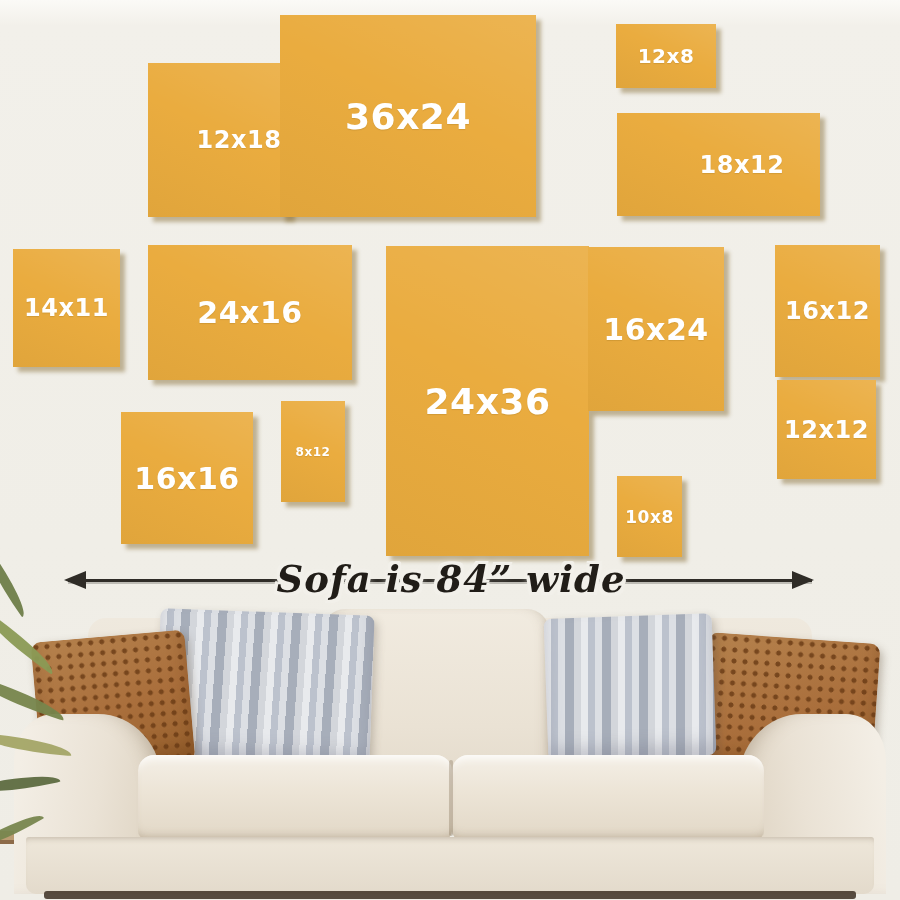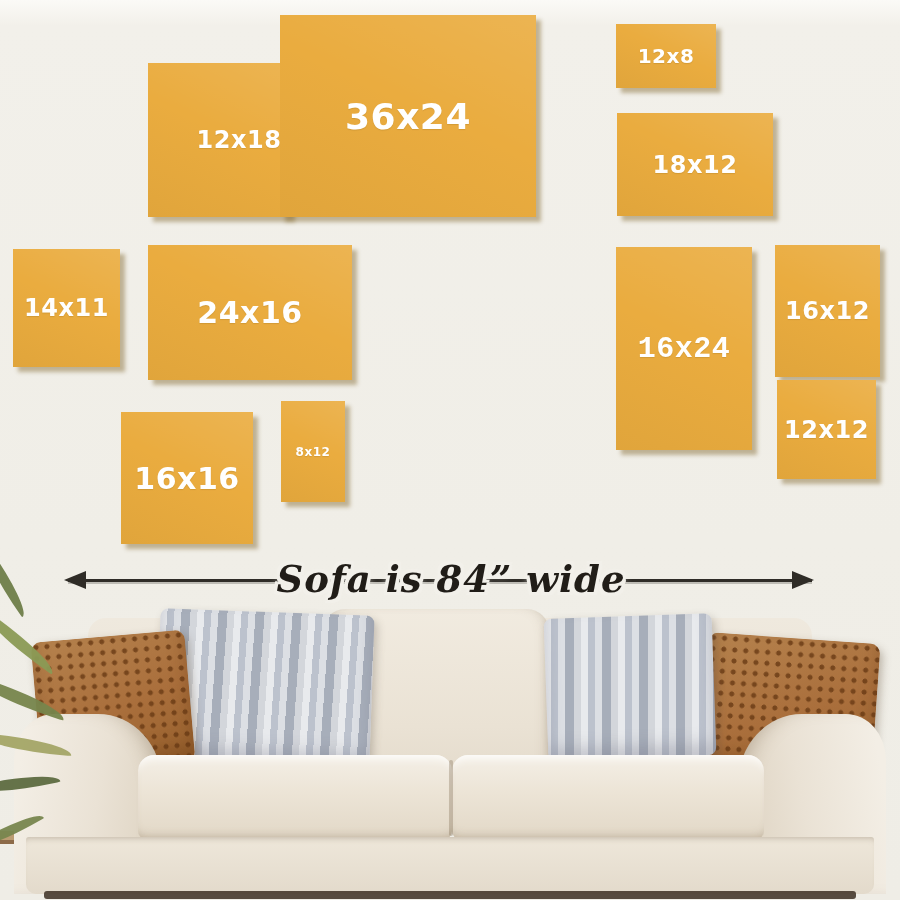--- a/index.html
+++ b/index.html
@@ -91,40 +91,46 @@
 
   <div class="frame" style="left:148px;top:63px;width:102px;height:154px;padding-left:40px;">
       <span style="font-size:24px;">12x18</span>
     </div>
   <div class="frame" style="left:280px;top:15px;width:256px;height:202px;">
       <span style="font-size:36px;">36x24</span>
     </div>
   <div class="frame" style="left:616px;top:24px;width:100px;height:64px;">
       <span style="font-size:20px;">12x8</span>
     </div>
-  <div class="frame" style="left:617px;top:113px;width:156px;height:103px;">
+  <div class="frame" style="left:617px;top:113px;width:156px;height:103px;padding-left:47px;">
       <span style="font-size:24px;">18x12</span>
     </div>
   <div class="frame" style="left:13px;top:249px;width:107px;height:118px;">
       <span style="font-size:24px;">14x11</span>
     </div>
   <div class="frame" style="left:148px;top:245px;width:204px;height:135px;">
       <span style="font-size:30px;">24x16</span>
     </div>
-  <div class="frame" style="left:616px;top:247px;width:136px;height:203px;font-family:Liberation Mono, monospace;">
+  <div class="frame" style="left:386px;top:246px;width:203px;height:310px;">
+      <span style="font-size:36px;">24x36</span>
+    </div>
+  <div class="frame" style="left:588px;top:247px;width:136px;height:164px;">
       <span style="font-size:30px;">16x24</span>
     </div>
   <div class="frame" style="left:775px;top:245px;width:105px;height:132px;">
       <span style="font-size:24px;">16x12</span>
     </div>
   <div class="frame" style="left:121px;top:412px;width:132px;height:132px;">
       <span style="font-size:30px;">16x16</span>
     </div>
   <div class="frame" style="left:281px;top:401px;width:64px;height:101px;">
       <span style="font-size:12px;">8x12</span>
+    </div>
+  <div class="frame" style="left:617px;top:476px;width:65px;height:81px;">
+      <span style="font-size:17px;">10x8</span>
     </div>
   <div class="frame" style="left:777px;top:380px;width:99px;height:99px;">
       <span style="font-size:24px;">12x12</span>
     </div>
 
   <div class="dim-line"></div>
   <div class="arrowhead left"></div>
   <div class="arrowhead right"></div>
   <div class="dim-label">Sofa is 84” wide</div>
 

